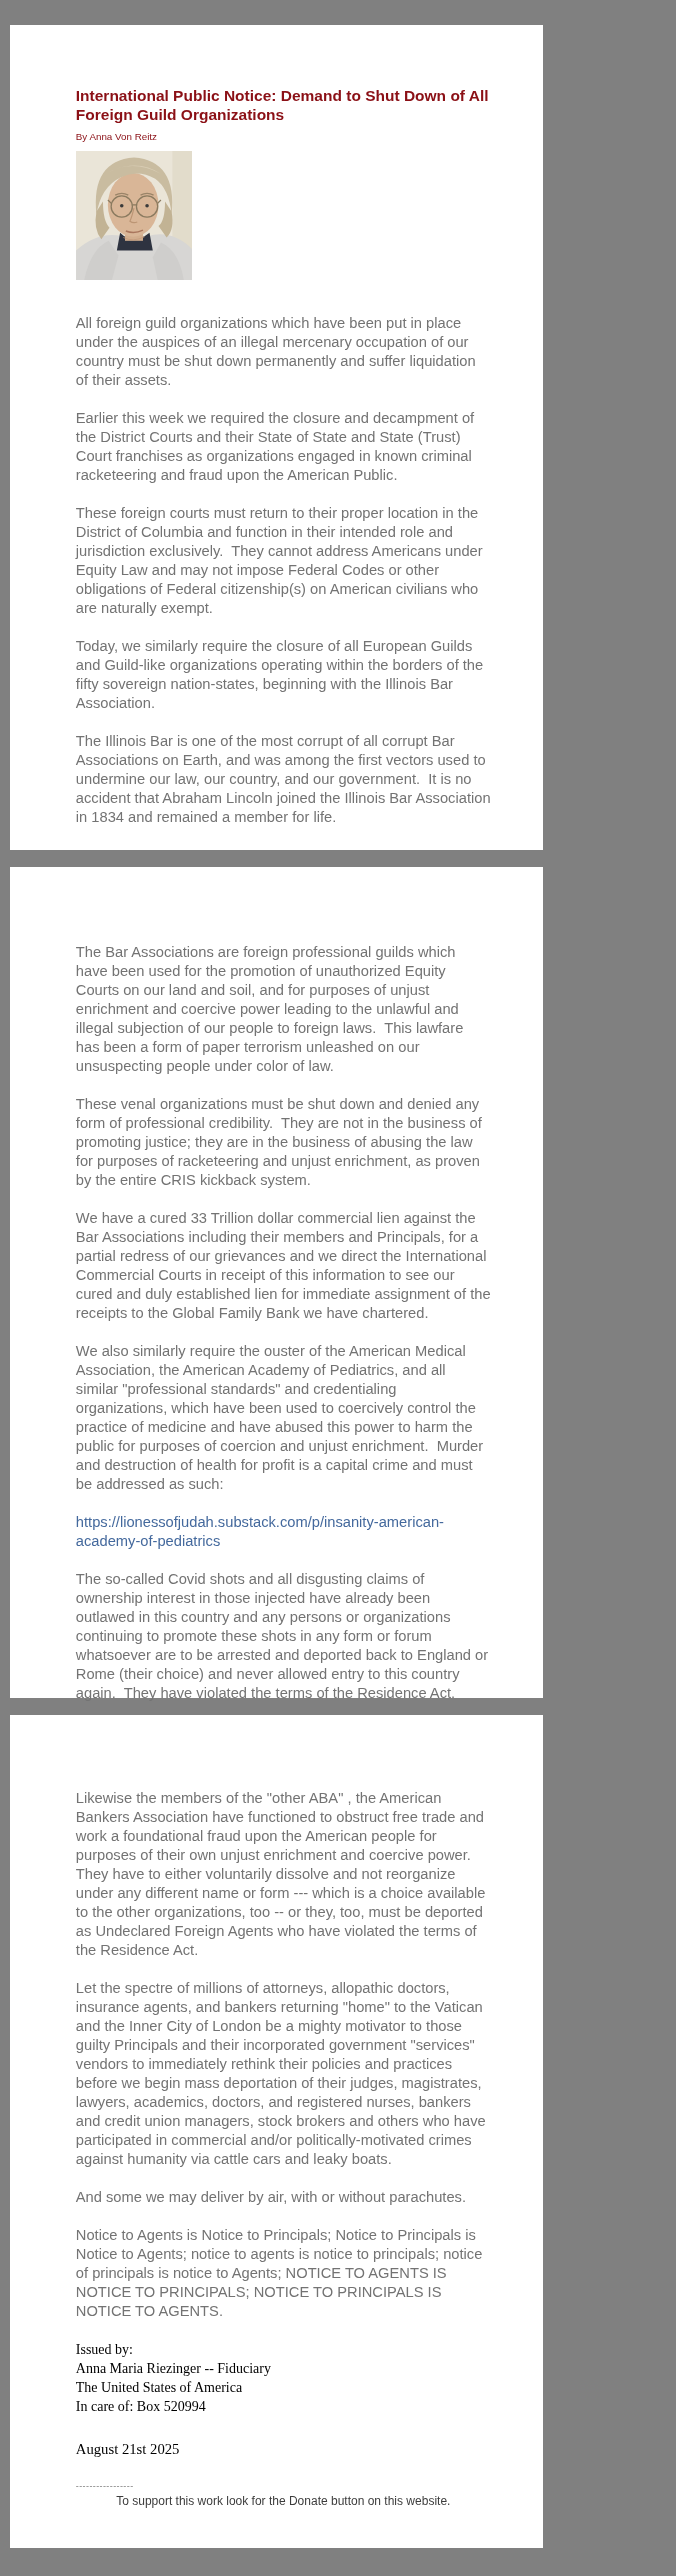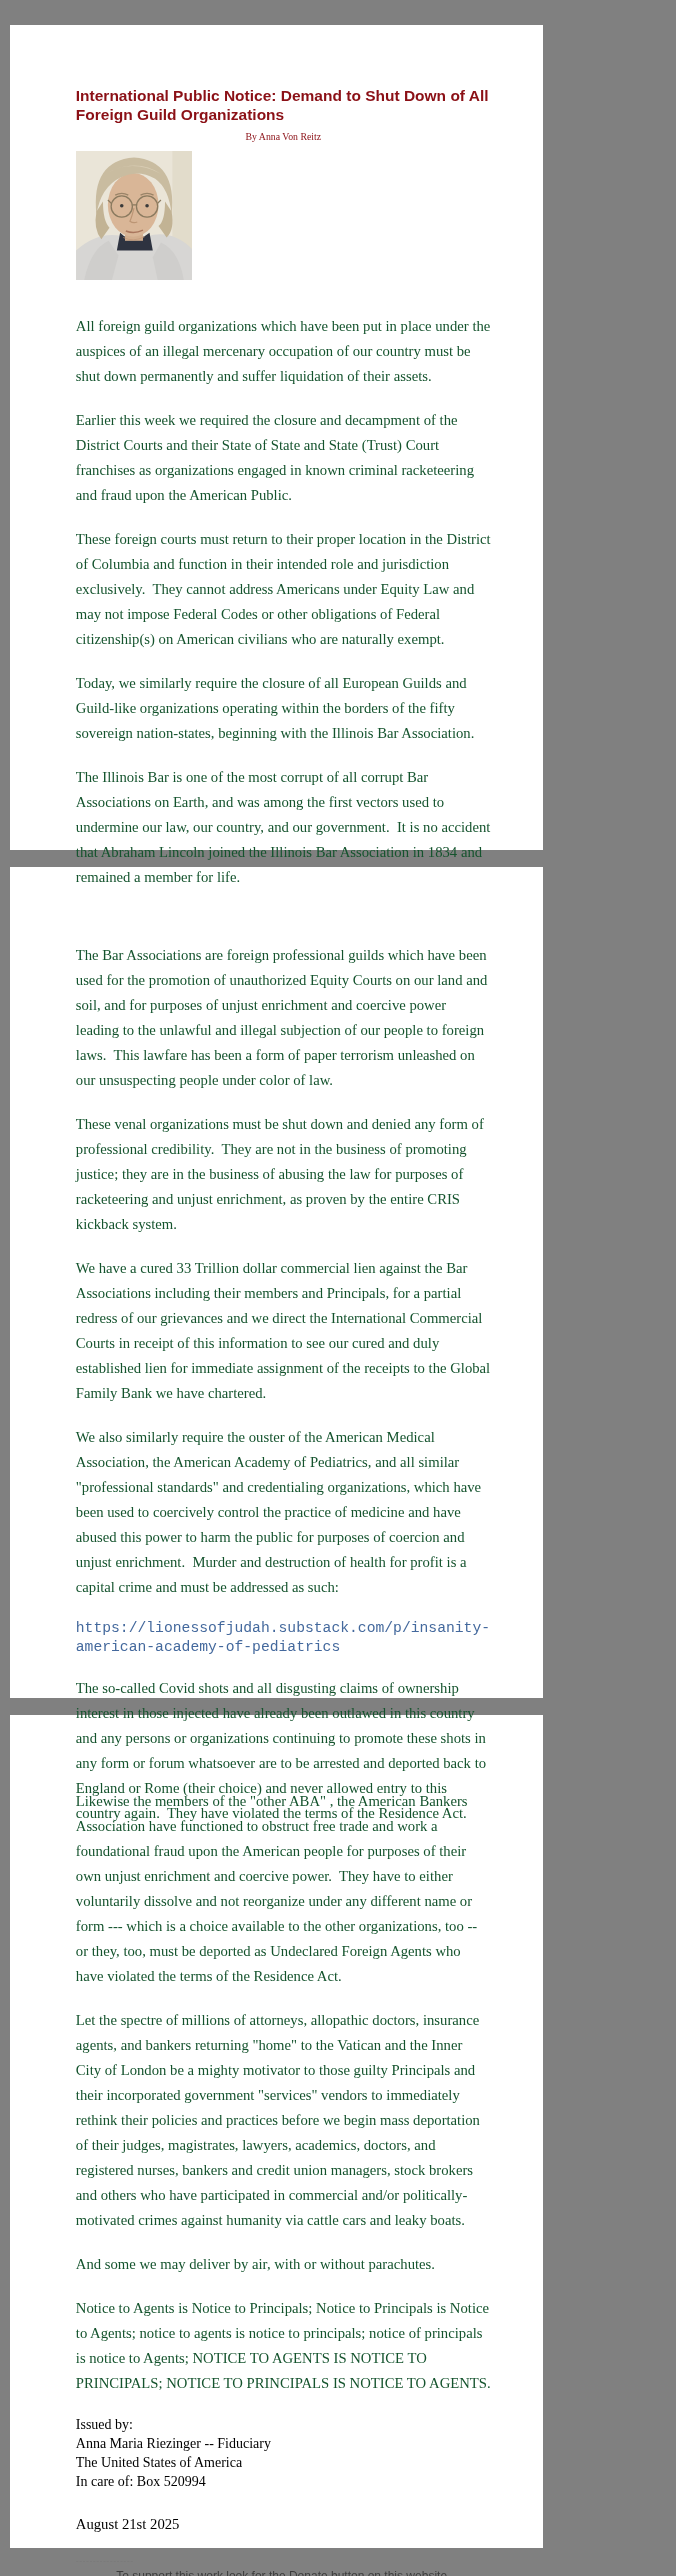--- a/index.html
+++ b/index.html
@@ -25,44 +25,43 @@
   h1.title {
     font-family: "Liberation Sans", sans-serif;
     font-weight: bold;
     font-size: 15.5px;
     line-height: 19.6px;
     color: #8B1016;
     margin: 0 0 6.5px 0;
     max-width: 470px;
   }
   .byline {
-    font-family: Liberation Serif, serif;
+    font-family: Liberation Sans, sans-serif;
     font-size: 9.8px;
     line-height: 11.4px;
     color: #8B1016;
     margin: 0 0 8.2px 0;
-    text-align: center;
   }
   .photo {
     width: 116px;
     height: 129px;
     margin: 0 0 34px 0;
     display: block;
   }
   p.body {
-    font-family: Liberation Serif, serif;
+    font-family: Liberation Sans, sans-serif;
     font-size: 14.7px;
-    line-height: 25px;
-    color: #14532d;
+    line-height: 19px;
+    color: #737373;
     margin: 0 0 19px 0;
     max-width: 541px;
     white-space: pre-wrap;
   }
   p.link-para {
-    font-family: Liberation Mono, monospace;
+    font-family: Liberation Sans, sans-serif;
     font-size: 14.7px;
     line-height: 19px;
     margin: 0 0 19px 0;
     max-width: 523px;
   }
   p.link-para a {
     color: #44699D;
     text-decoration: none;
     overflow-wrap: break-word;
     word-break: break-word;

